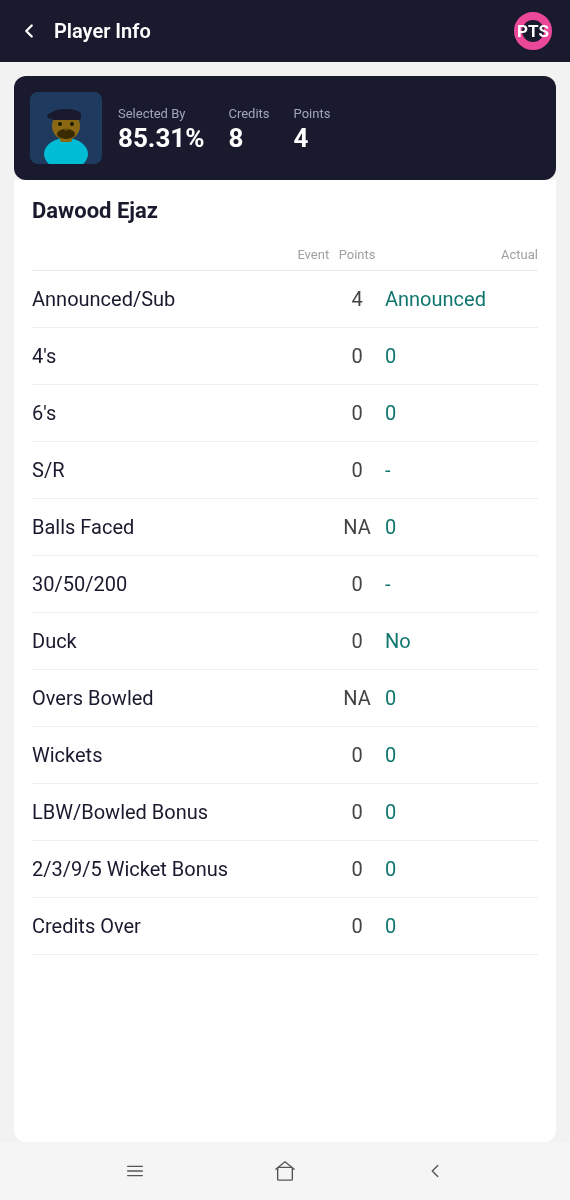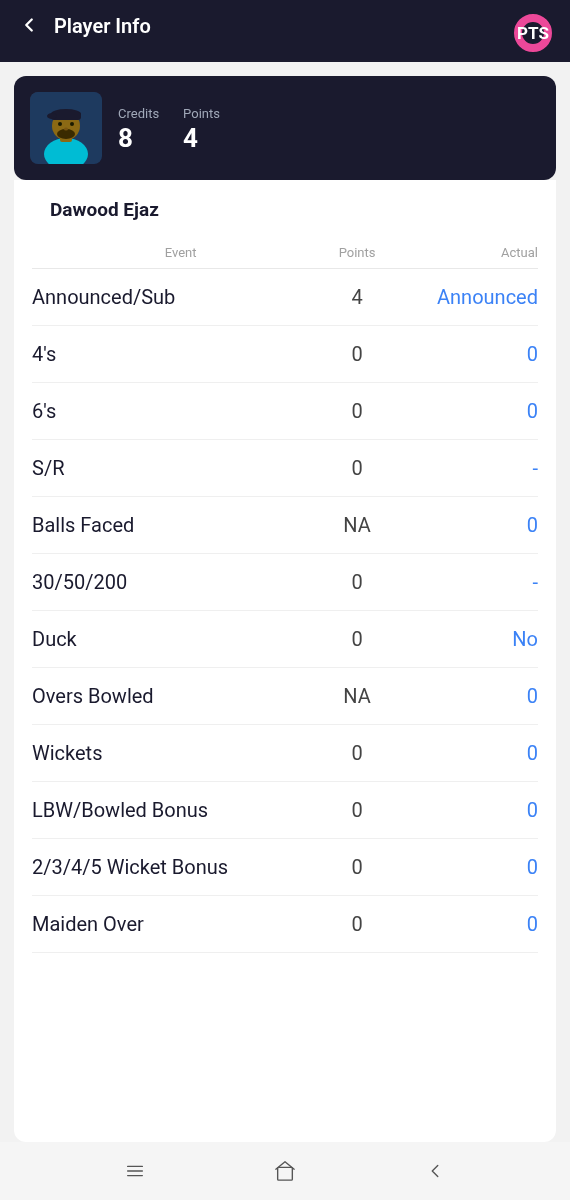--- a/index.html
+++ b/index.html
@@ -15,21 +15,21 @@
       background-color: #f2f2f2;
       font-family: -apple-system, BlinkMacSystemFont, 'Segoe UI', Roboto, sans-serif;
       display: flex;
       flex-direction: column;
     }
 
     
     .header {
       background-color: #1a1a2e;
       display: flex;
-      align-items: flex-start;
+      align-items: center;
       justify-content: space-between;
       padding: 14px 18px;
       height: 62px;
     }
 
     .header-back {
       color: #ffffff;
       font-size: 22px;
       cursor: pointer;
       display: flex;
@@ -114,43 +114,42 @@
     
     .content {
       background-color: #ffffff;
       margin: 0 14px;
       border-radius: 0 0 12px 12px;
       padding: 18px 18px 0 18px;
       flex: 1;
     }
 
     .player-name {
-      font-size: 19px;
+      font-size: 22px;
       font-weight: 700;
       color: #1a1a2e;
       margin-bottom: 16px;
-      margin-left: 18px;
     }
 
     
     .stats-table {
       width: 100%;
       border-collapse: collapse;
     }
 
     .stats-table thead tr {
       border-bottom: 1px solid #e8e8e8;
     }
 
     .stats-table th {
       color: #a0a0a0;
       font-size: 13px;
       font-weight: 400;
       padding: 8px 0;
-      text-align: center;
+      text-align: right;
     }
 
     .stats-table th:nth-child(2) {
       text-align: center;
     }
 
     .stats-table th:nth-child(3) {
       text-align: right;
       margin-top: 28px;
     }
@@ -169,22 +168,21 @@
       text-align: left;
       font-weight: 400;
     }
 
     .stats-table td:nth-child(2) {
       text-align: center;
       color: #444;
     }
 
     .stats-table td:nth-child(3) {
-      text-align: right;
-      color: #3b82f6;
+      color: #0f766e;
     }
 
     
     .nav-bar {
       background-color: #f5f5f5;
       display: flex;
       align-items: center;
       justify-content: space-around;
       height: 58px;
       margin-top: auto;
@@ -242,20 +240,24 @@
       <ellipse cx="36" cy="42" rx="9" ry="5" fill="#3a2a00"></ellipse>
 
       <circle cx="30" cy="32" r="2" fill="#1a1a00"></circle>
       <circle cx="42" cy="32" r="2" fill="#1a1a00"></circle>
 
       <ellipse cx="36" cy="37" rx="2" ry="1.5" fill="#7a5510"></ellipse>
     </svg>
   </div>
 
   <div class="player-stats">
+    <div class="stat-group">
+      <span class="stat-label">Selected By</span>
+      <span class="stat-value">85.31%</span>
+    </div>
     <div class="stat-group">
       <span class="stat-label">Credits</span>
       <span class="stat-value">8</span>
     </div>
     <div class="stat-group">
       <span class="stat-label">Points</span>
       <span class="stat-value">4</span>
     </div>
   </div>
 </div>
@@ -316,26 +318,26 @@
           <td>Wickets</td>
           <td>0</td>
           <td>0</td>
         </tr>
         <tr>
           <td>LBW/Bowled Bonus</td>
           <td>0</td>
           <td>0</td>
         </tr>
         <tr>
-          <td>2/3/4/5 Wicket Bonus</td>
-          <td>0</td>
-          <td>0</td>
-        </tr>
-        <tr>
-          <td>Maiden Over</td>
+          <td>2/3/9/5 Wicket Bonus</td>
+          <td>0</td>
+          <td>0</td>
+        </tr>
+        <tr>
+          <td>Credits Over</td>
           <td>0</td>
           <td>0</td>
         </tr>
       </tbody>
   </table>
 </div>
 
 <div class="nav-bar">
   <div class="nav-btn">
     <svg viewBox="0 0 24 24" stroke-linecap="round">

